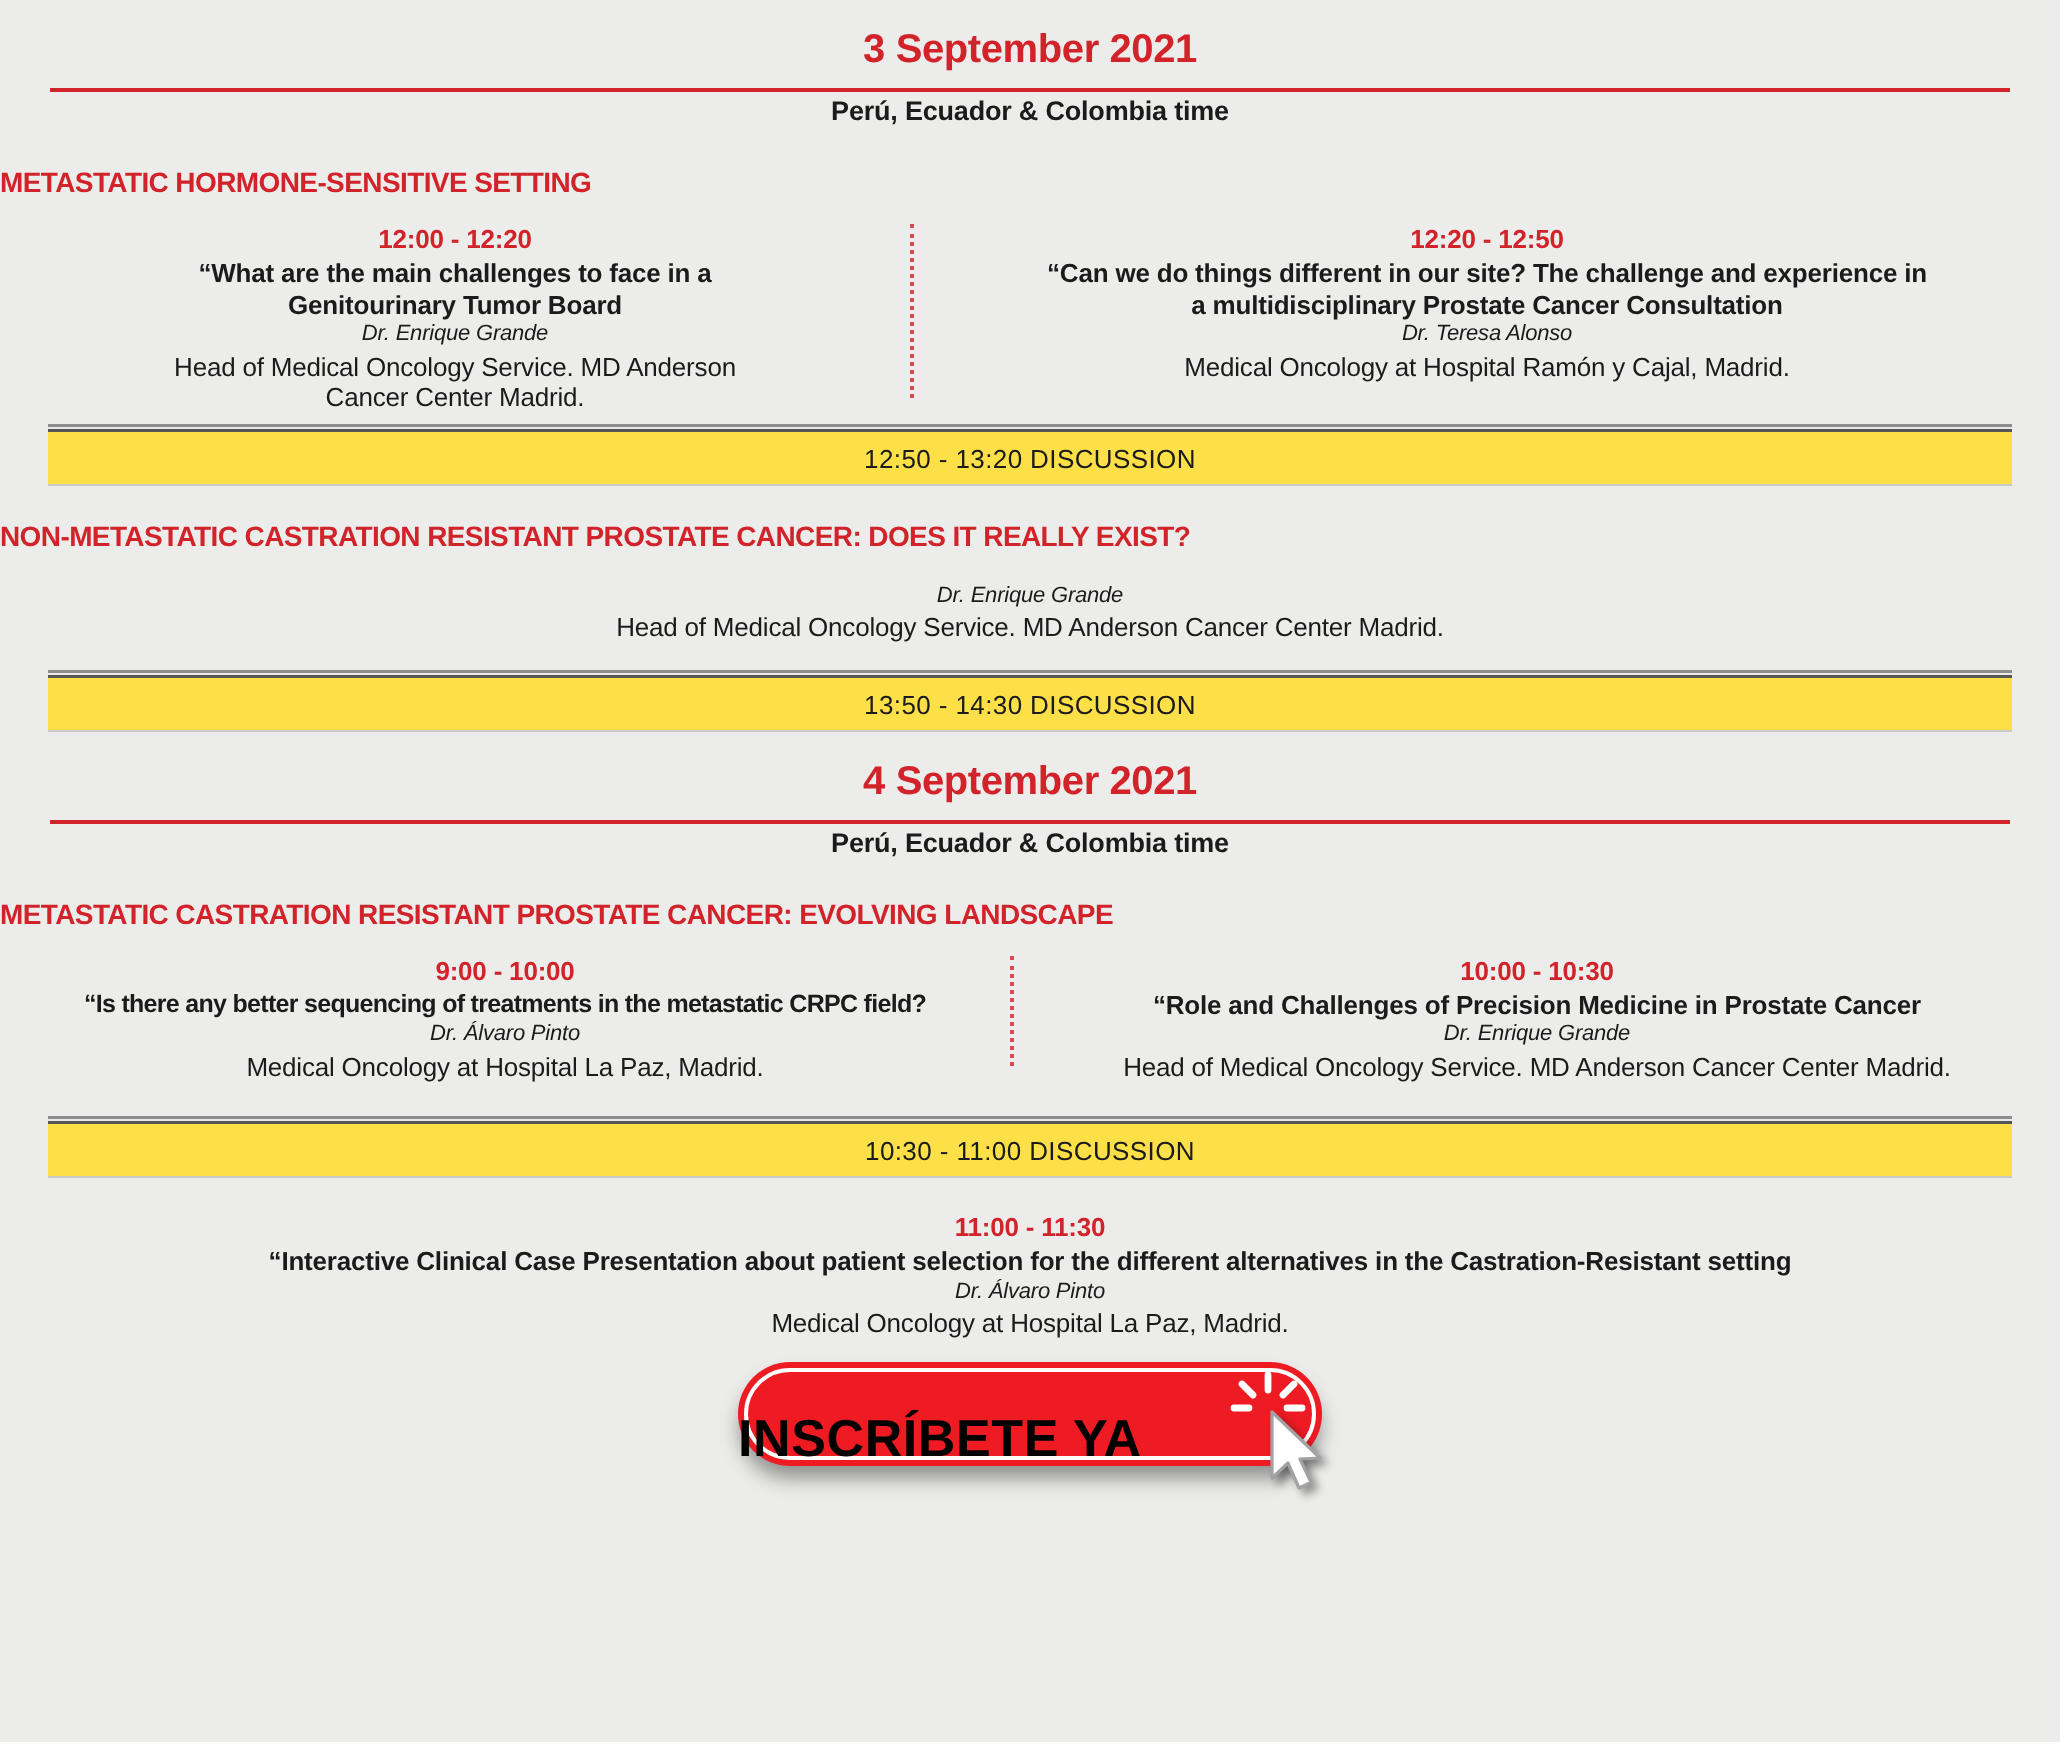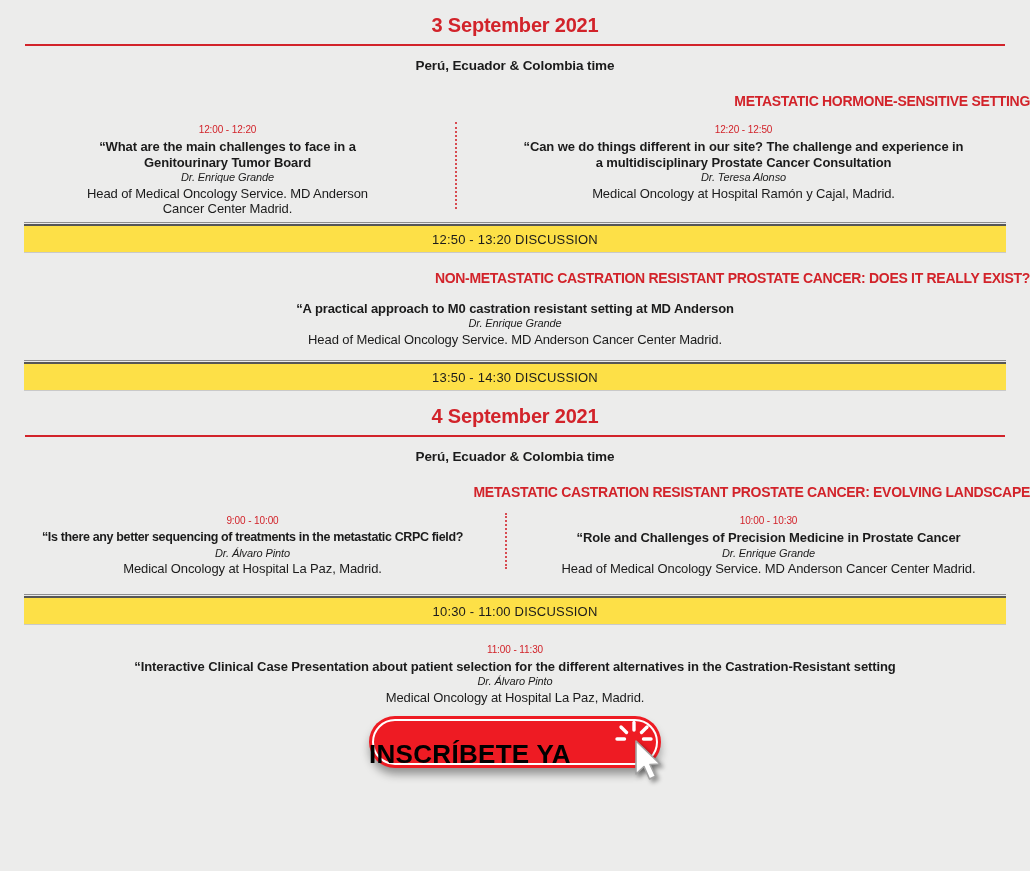--- a/index.html
+++ b/index.html
@@ -18,37 +18,37 @@
     overflow:hidden;
   }
   .page{position:relative;width:1030px;height:880px;background:var(--bg);overflow:hidden;}
 
   .day-title{
     padding-top:14px;text-align:center;
     color:var(--red);font-size:20px;font-weight:700;letter-spacing:-0.2px;
   }
   .day2 .day-title{}
   .rule{border-top:2px solid var(--red);margin:7px 25px 0;height:0;}
-  .timezone{margin-top:12px;text-align:center;font-size:13.5px;font-weight:700;}
+  .timezone{margin-top:2px;text-align:center;font-size:13.5px;font-weight:700;}
   .section-heading{
-    margin-top:20px;text-align:right;
+    margin-top:20px;text-align:left;
     color:var(--red);font-size:14px;font-weight:700;letter-spacing:-0.3px;
   }
   .cols{display:flex;align-items:flex-start;margin-top:13px;}
   .col{text-align:center;padding:0 8px;box-sizing:border-box;}
   .col-left-d1{flex:0 0 455px;}
   .col-right-d1{flex:1;}
   .col-left-d2{flex:0 0 505px;}
   .col-right-d2{flex:1;}
   .vdivider{
     border-left:2px dotted rgba(210,35,42,.8);
     align-self:stretch;margin-bottom:8px;width:0;
   }
   .session{text-align:center;}
-  .talk-time{color:var(--red);font-weight:400;font-size:10px;line-height:16px;margin-bottom:1px;}
+  .talk-time{color:var(--red);font-weight:700;font-size:13px;line-height:16px;margin-bottom:1px;}
   .talk-title{font-weight:700;font-size:13px;line-height:15.5px;}
   .talk-speaker{font-style:italic;font-size:11px;line-height:15.5px;}
   .talk-affil{font-size:13px;line-height:15.5px;}
   .w312{max-width:312px;margin:0 auto;}
   .w300{max-width:300px;margin:0 auto;}
   .w440{max-width:440px;margin:0 auto;}
   .tight{font-size:12.5px;letter-spacing:-0.35px;white-space:nowrap;}
 
   .band{
     position:relative;margin:0 24px;background:#fde047;
@@ -115,21 +115,20 @@
       </div>
     </div>
 
     <div class="band band-1">
       <span>12:50 - 13:20 DISCUSSION</span>
     </div>
 
     <div class="section-heading heading-2">NON-METASTATIC CASTRATION RESISTANT PROSTATE CANCER: DOES IT REALLY EXIST?</div>
 
     <div class="session single-session">
-      <div class="talk-title">“A practical approach to M0 castration resistant setting at MD Anderson</div>
       <div class="talk-speaker">Dr. Enrique Grande</div>
       <div class="talk-affil">Head of Medical Oncology Service. MD Anderson Cancer Center Madrid.</div>
     </div>
 
     <div class="band band-2">
       <span>13:50 - 14:30 DISCUSSION</span>
     </div>
   </section>
 
   <section class="day day2">

